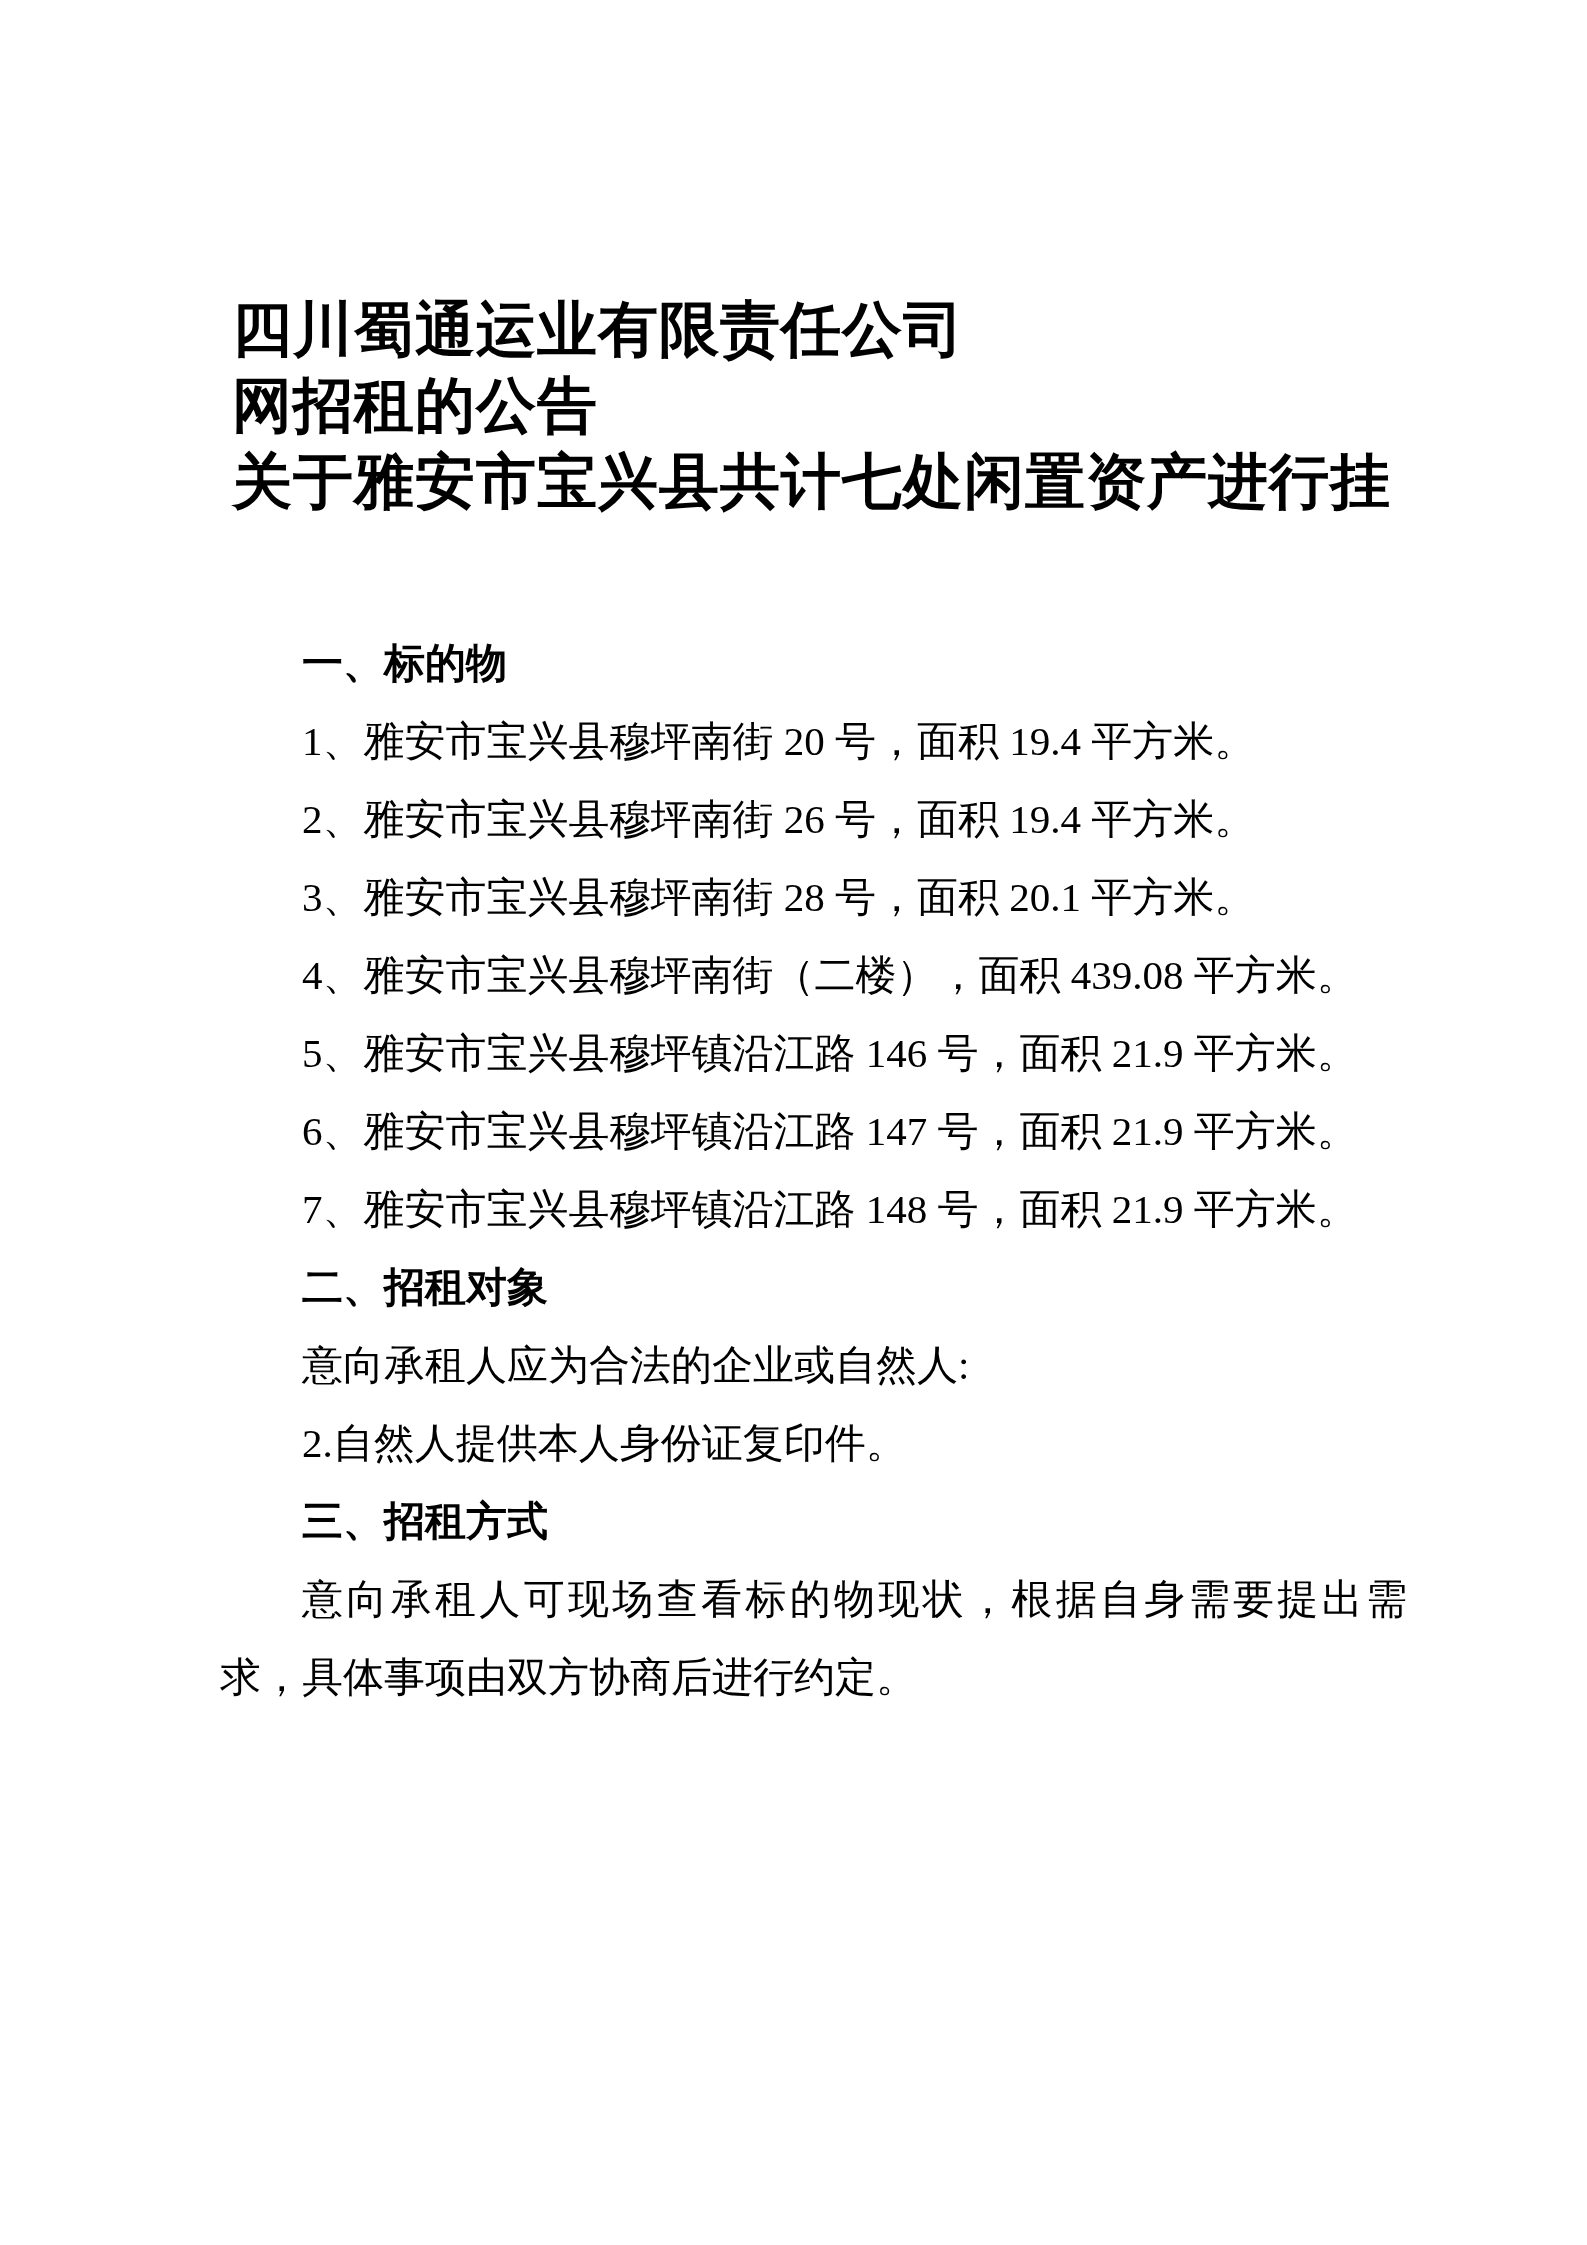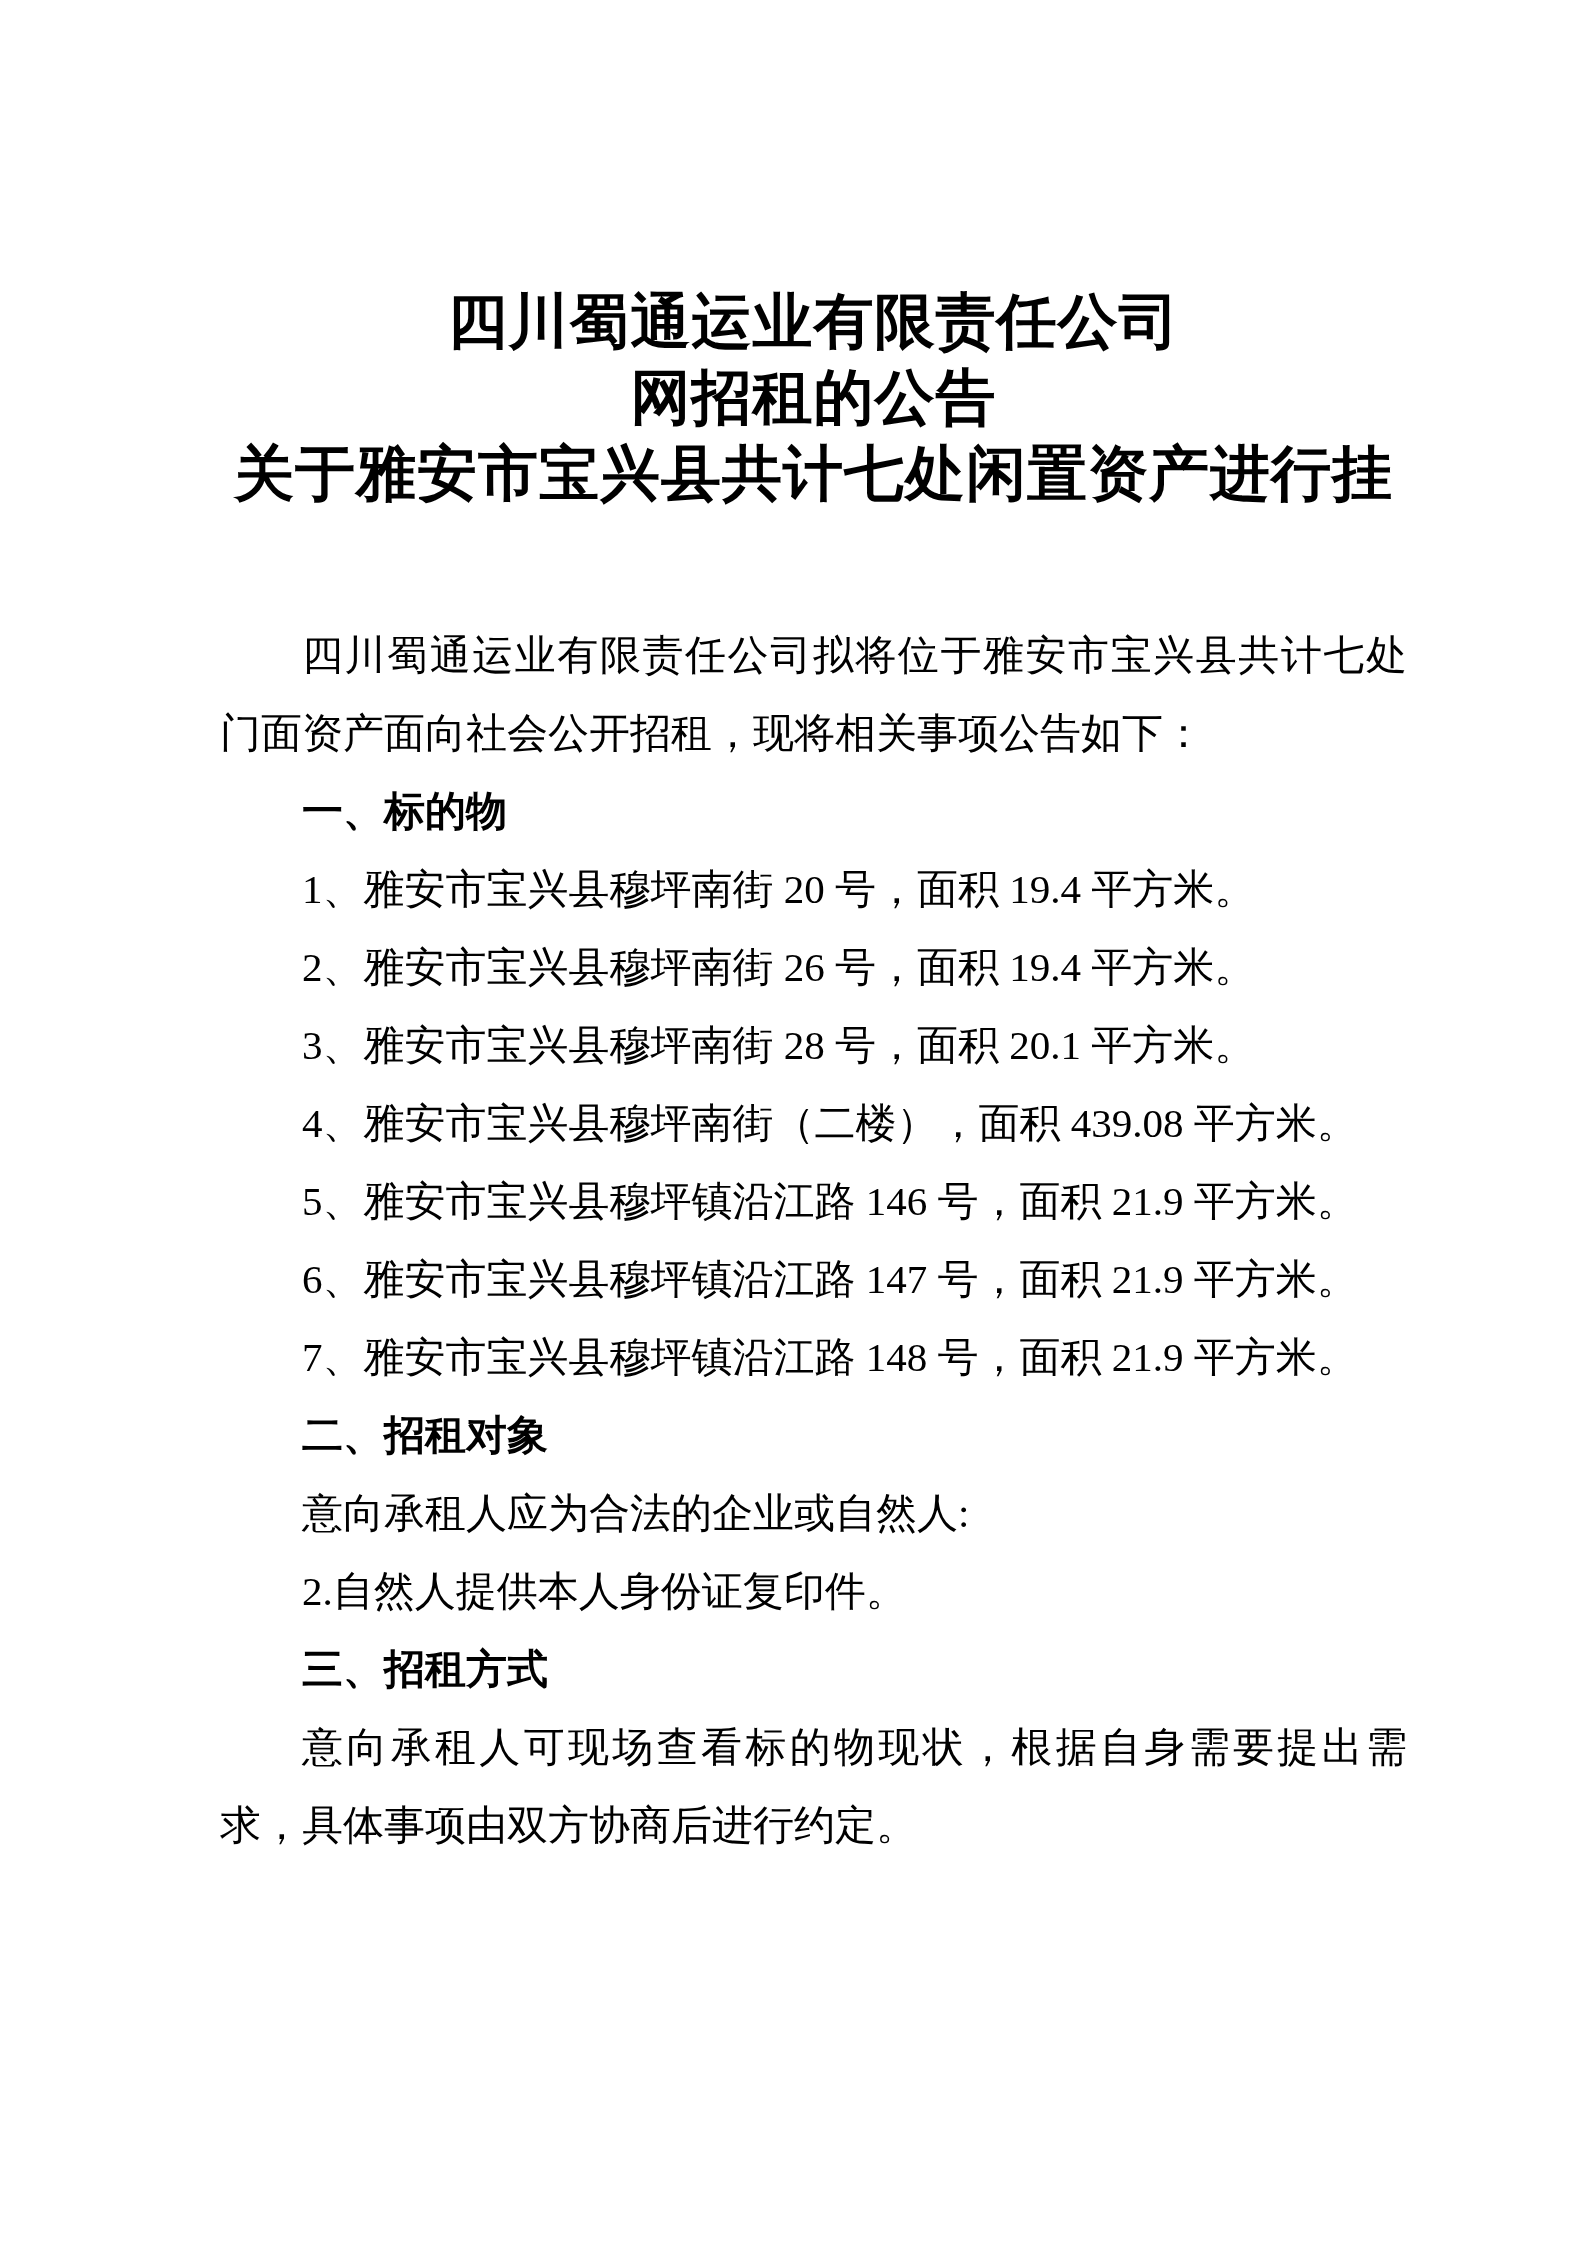--- a/index.html
+++ b/index.html
@@ -14,25 +14,24 @@
     background: #ffffff;
     color: #000000;
     overflow: hidden;
     font-family: "Liberation Serif", "DejaVu Serif", serif;
   }
   .content {
     box-sizing: border-box;
     padding: 280px 180px 0 220px;
   }
   .doc-title {
-    margin: 4px;
+    margin: 12px;
     font-size: 60px;
     line-height: 76px;
     font-weight: bold;
-    text-align: center;
     letter-spacing: 1px;
     font-family: "Liberation Serif", "DejaVu Serif", serif;
   }
   .doc-body {
     margin-top: 104px;
     font-size: 41px;
     line-height: 78px;
   }
   .para {
     margin: 0;
@@ -55,21 +54,20 @@
 <div class="page">
   <div class="content">
 
     <h1 class="doc-title">
       <div class="title-line">四川蜀通运业有限责任公司</div>
       <div class="title-line">网招租的公告</div>
       <div class="title-line">关于雅安市宝兴县共计七处闲置资产进行挂</div>
     </h1>
 
     <div class="doc-body">
-      <p class="para">四川蜀通运业有限责任公司拟将位于雅安市宝兴县共计七处门面资产面向社会公开招租，现将相关事项公告如下：</p>
       <p class="para heading">一、标的物</p>
       <p class="para">1、雅安市宝兴县穆坪南街 20 号，面积 19.4 平方米。</p>
       <p class="para">2、雅安市宝兴县穆坪南街 26 号，面积 19.4 平方米。</p>
       <p class="para">3、雅安市宝兴县穆坪南街 28 号，面积 20.1 平方米。</p>
       <p class="para">4、雅安市宝兴县穆坪南街（二楼），面积 439.08 平方米。</p>
       <p class="para">5、雅安市宝兴县穆坪镇沿江路 146 号，面积 21.9 平方米。</p>
       <p class="para">6、雅安市宝兴县穆坪镇沿江路 147 号，面积 21.9 平方米。</p>
       <p class="para">7、雅安市宝兴县穆坪镇沿江路 148 号，面积 21.9 平方米。</p>
       <p class="para heading">二、招租对象</p>
       <p class="para">意向承租人应为合法的企业或自然人:</p>

